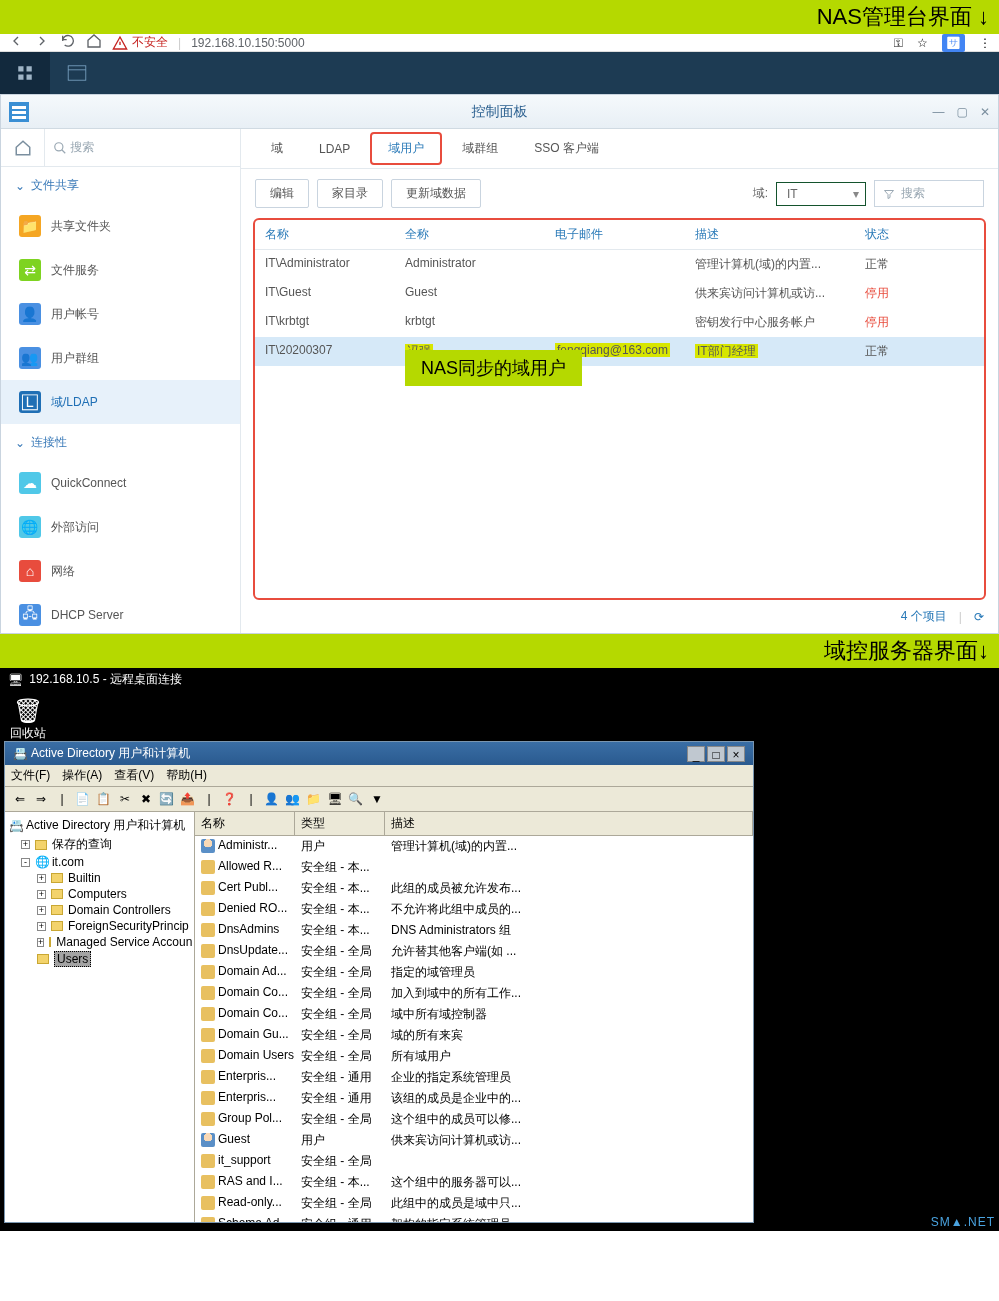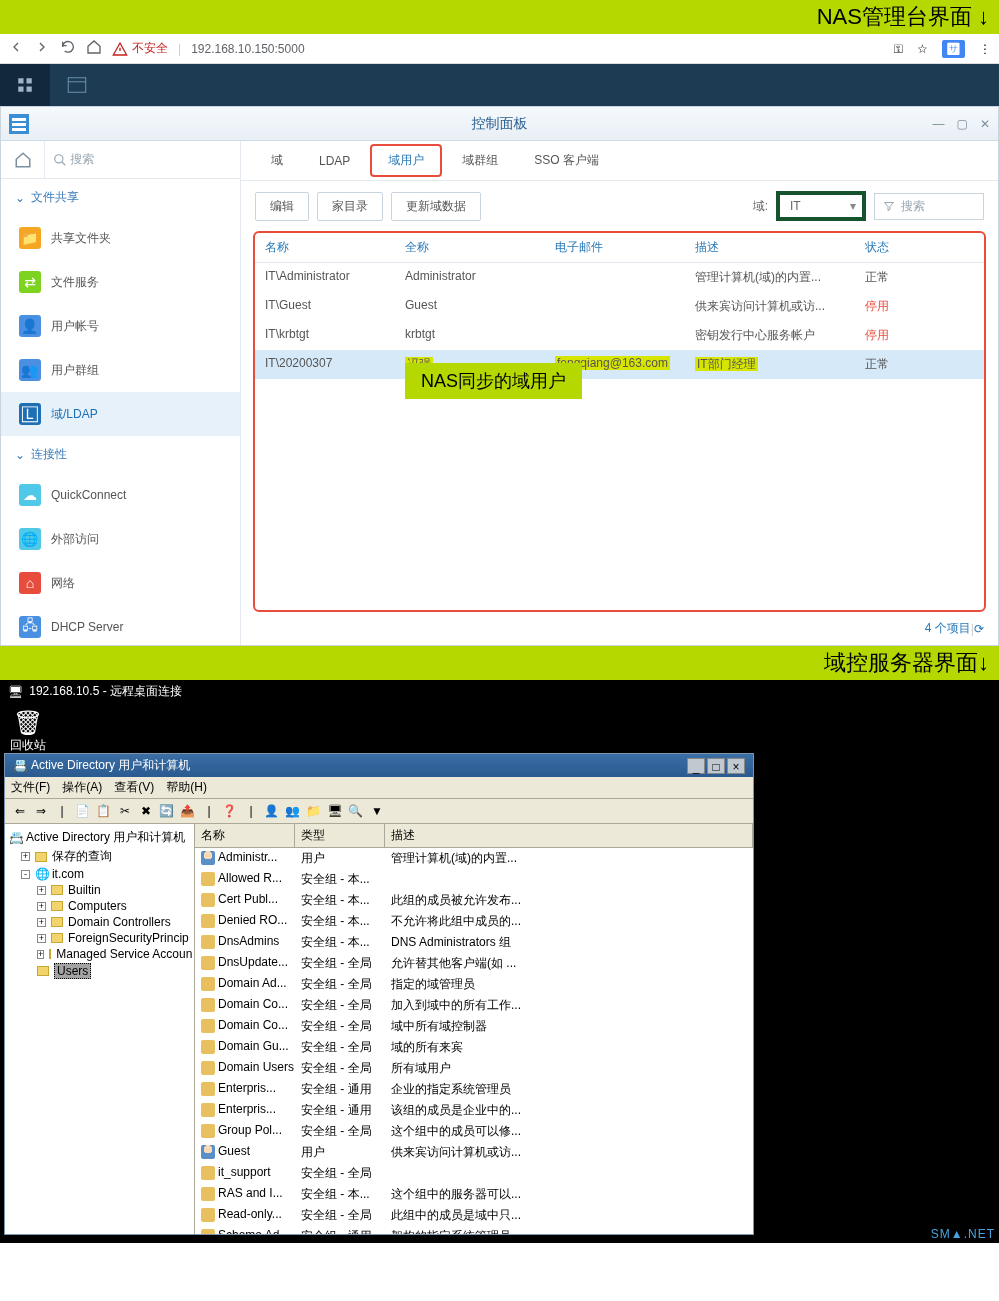--- a/index.html
+++ b/index.html
@@ -1,18 +1,18 @@
 <!DOCTYPE html>
 <html><head>
 <meta charset="utf-8">
 <style>
 *{box-sizing:border-box;margin:0;padding:0;font-family:"Microsoft YaHei",Arial,sans-serif;font-size:12px}
 body{background:#fff;width:999px}
 .banner{background:#b5d900;text-align:right;font-size:22px;padding:2px 10px;color:#000}
-.chrome-bar{height:30px;display:flex;align-items:center;padding:0 8px;gap:10px;border-bottom:1px solid #ddd}
+.chrome-bar{height:18px;display:flex;align-items:center;padding:0 8px;gap:10px;border-bottom:1px solid #ddd}
 .chrome-bar svg{width:16px;height:16px;stroke:#5f6368;fill:none;stroke-width:2}
 .url-warn{color:#c5221f;display:flex;align-items:center;gap:4px}
 .url-warn svg{stroke:#c5221f}
 .url-text{color:#5f6368}
 .chrome-right{margin-left:auto;display:flex;gap:14px;align-items:center}
 .dsm-top{height:42px;background:#1d3b53;display:flex;align-items:center;gap:2px}
 .dsm-top .tbtn{width:50px;height:42px;display:flex;align-items:center;justify-content:center}
 .dsm-top .tbtn.active{background:#12293d}
 .dsm-window{border:1px solid #c9d4df}
 .win-title{height:34px;background:linear-gradient(#f5f9fc,#e8eff5);display:flex;align-items:center;position:relative;border-bottom:1px solid #d0dae2}
@@ -28,32 +28,32 @@
 .sb-item{padding:11px 14px 11px 18px;display:flex;align-items:center;gap:10px;color:#555;cursor:pointer}
 .sb-item.active{background:#e7f1fa;color:#1f6fb5}
 .sb-icon{width:22px;height:22px;display:flex;align-items:center;justify-content:center;border-radius:3px;color:#fff;font-size:14px}
 .content{flex:1;display:flex;flex-direction:column}
 .tabs{display:flex;height:40px;align-items:center;padding:0 14px;gap:4px;border-bottom:1px solid #e3e9ee}
 .tab{padding:6px 16px;color:#555;cursor:pointer;border-radius:4px}
 .tab.active{border:2px solid #e84c3d;color:#2a7ab8}
 .toolbar{display:flex;align-items:center;padding:10px 14px;gap:8px}
 .btn{border:1px solid #c9d4df;background:#fff;padding:5px 14px;color:#555;cursor:pointer;border-radius:2px}
 .tb-right{margin-left:auto;display:flex;align-items:center;gap:8px;color:#666}
-.dd{border:4px solid #14532d;padding:4px 26px 4px 10px;position:relative;min-width:90px}
+.dd{border:1px solid #14532d;padding:4px 26px 4px 10px;position:relative;min-width:90px}
 .dd:after{content:"▾";position:absolute;right:6px;color:#888}
 .filter-box{border:1px solid #c9d4df;padding:4px 8px;display:flex;align-items:center;gap:6px;color:#9aa8b3;min-width:110px}
 .tbl-wrap{margin:0 12px;border:2px solid #e84c3d;border-radius:6px;flex:1;position:relative}
 .tbl-head{display:flex;padding:6px 10px;color:#2a7ab8;border-bottom:1px solid #e3e9ee}
 .tbl-row{display:flex;padding:6px 10px;color:#555}
 .tbl-row.sel{background:#d6e9f8}
 .c1{width:140px}.c2{width:150px}.c3{width:140px}.c4{width:170px}.c5{width:70px}
 .hl{background:#d7e600;padding:0 2px}
 .status-dis{color:#e84c3d}
 .callout{position:absolute;left:150px;top:130px;background:#b5d900;padding:6px 16px;font-size:18px}
-.footer{display:flex;justify-content:flex-end;align-items:center;padding:8px 14px;color:#2a7ab8}
+.footer{display:flex;justify-content:flex-end;align-items:center;padding:8px 14px;gap:12px;color:#2a7ab8}
 
 .rdp-title{background:#000;color:#fff;padding:3px 8px;display:flex;align-items:center;gap:6px;font-size:11px}
 .desktop{background:#000;height:50px;padding:6px 10px;color:#fff;font-size:11px}
 .desktop .icon{display:inline-block;text-align:center}
 .aduc{border:1px solid #7a96b0;width:750px}
 .aduc-title{background:linear-gradient(#3a6ea5,#2a5a8f);color:#fff;padding:3px 8px;display:flex;align-items:center;font-size:11px}
 .aduc-title .wctl{margin-left:auto;display:flex}
 .aduc-title .wctl span{background:#c0c8d0;color:#000;width:18px;height:16px;margin-left:2px;text-align:center;line-height:16px;border:1px solid #888}
 .menu-bar{background:#ece9d8;padding:2px 6px;display:flex;gap:12px;font-size:11px;border-bottom:1px solid #aca899}
 .tool-bar{background:#ece9d8;padding:3px 6px;display:flex;gap:3px;border-bottom:1px solid #aca899;align-items:center}

